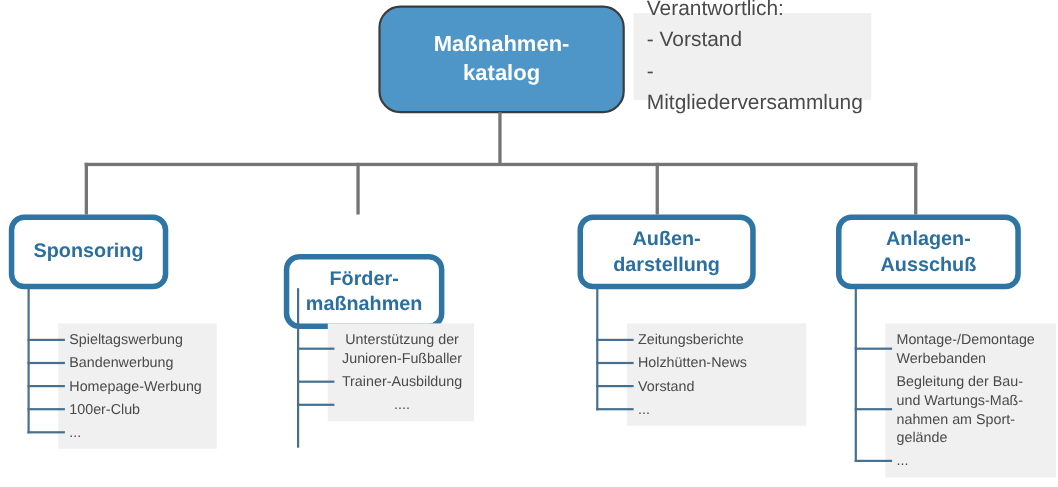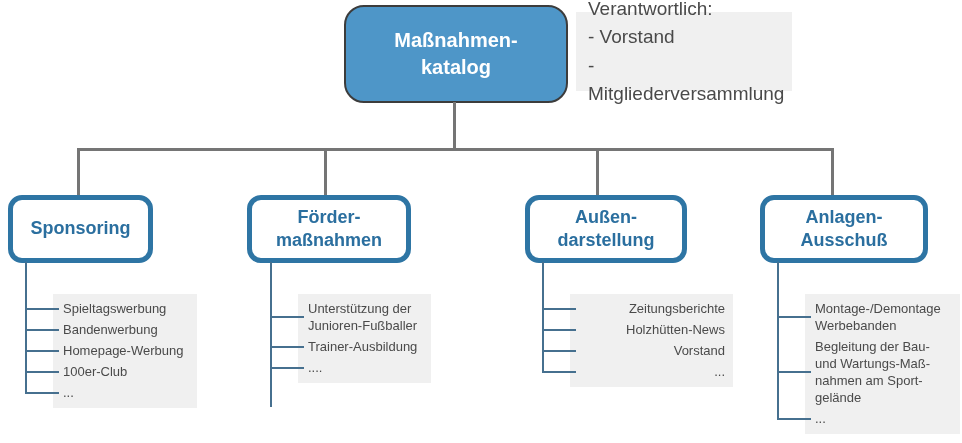--- a/index.html
+++ b/index.html
@@ -50,21 +50,21 @@
   .conn-d3{left:831px;top:148px;width:3px;height:47px;}
   
   .node{
     position:absolute;top:195px;height:68px;
     background:#ffffff;
     border:5px solid var(--c-node-stroke);
     border-radius:14px;
     display:flex;align-items:center;justify-content:center;
   }
   .n0{left:8px;width:145px;}
-  .n1{left:247px;width:164px;}
+  .n1{left:258px;width:146px;margin-top:36px;}
   .n2{left:525px;width:162px;}
   .n3{left:760px;width:168px;}
   .node-title{
     color:var(--c-node-text);font-size:18px;font-weight:bold;line-height:1.3;
     text-align:center;white-space:pre-line;
   }
   
   .branch{position:absolute;top:262px;}
   .br0{left:25px;width:172px;}
   .br1{left:270px;width:176px;}
@@ -73,22 +73,22 @@
   .vline{
     position:absolute;left:0;top:0;width:2px;height:140px;
     background:var(--c-connector-blue);
   }
   .list{
     position:absolute;left:28px;top:32px;
     background:var(--c-panel-bg);
     padding:6px 8px 7px 10px;
   }
   .br0 .list{width:144px;}
-  .br1 .list{width:133px;}
-  .br2 .list{width:163px;text-align:right;}
+  .br1 .list{width:133px;text-align:center;}
+  .br2 .list{width:163px;}
   .br3 .list{width:155px;}
   .li{position:relative;margin-bottom:4px;}
   .li:last-child{margin-bottom:0;}
   .li-txt{
     display:block;color:var(--c-body-text);font-size:13px;line-height:17px;
     white-space:pre-line;
   }
   .tick{
     position:absolute;left:-38px;top:calc(50% - 1px);width:34px;height:2px;
     background:var(--c-connector-blue);

